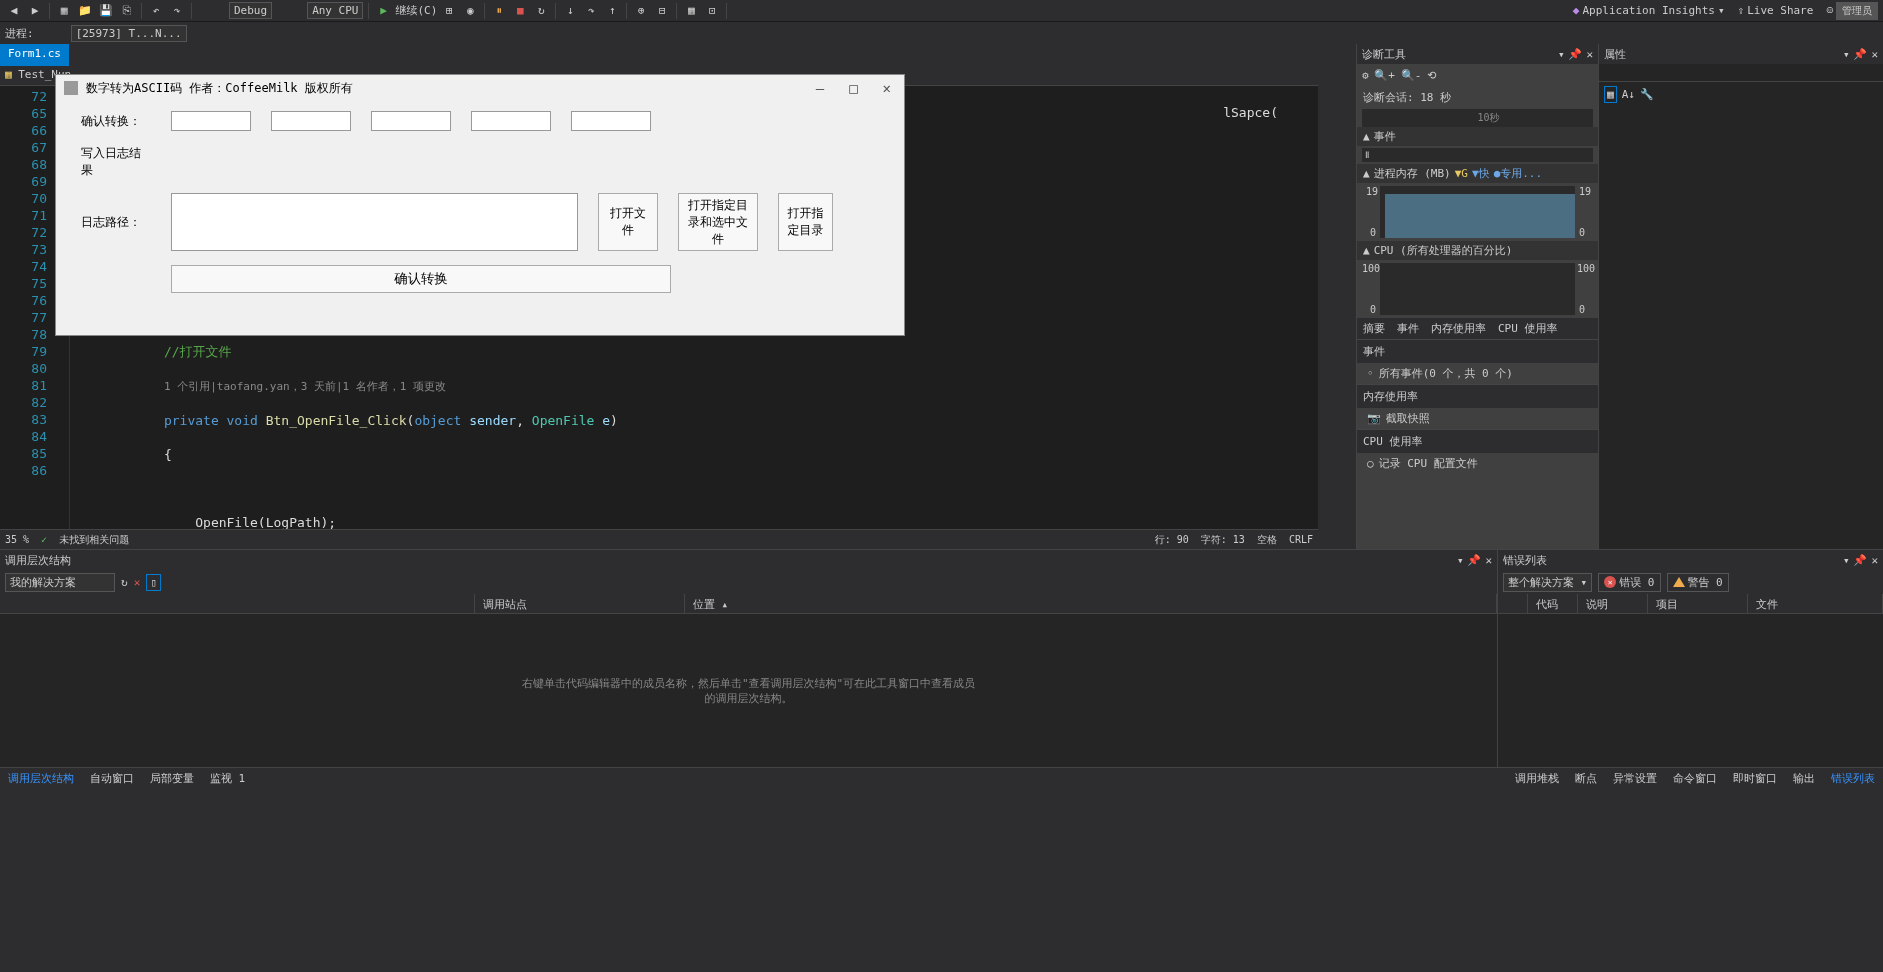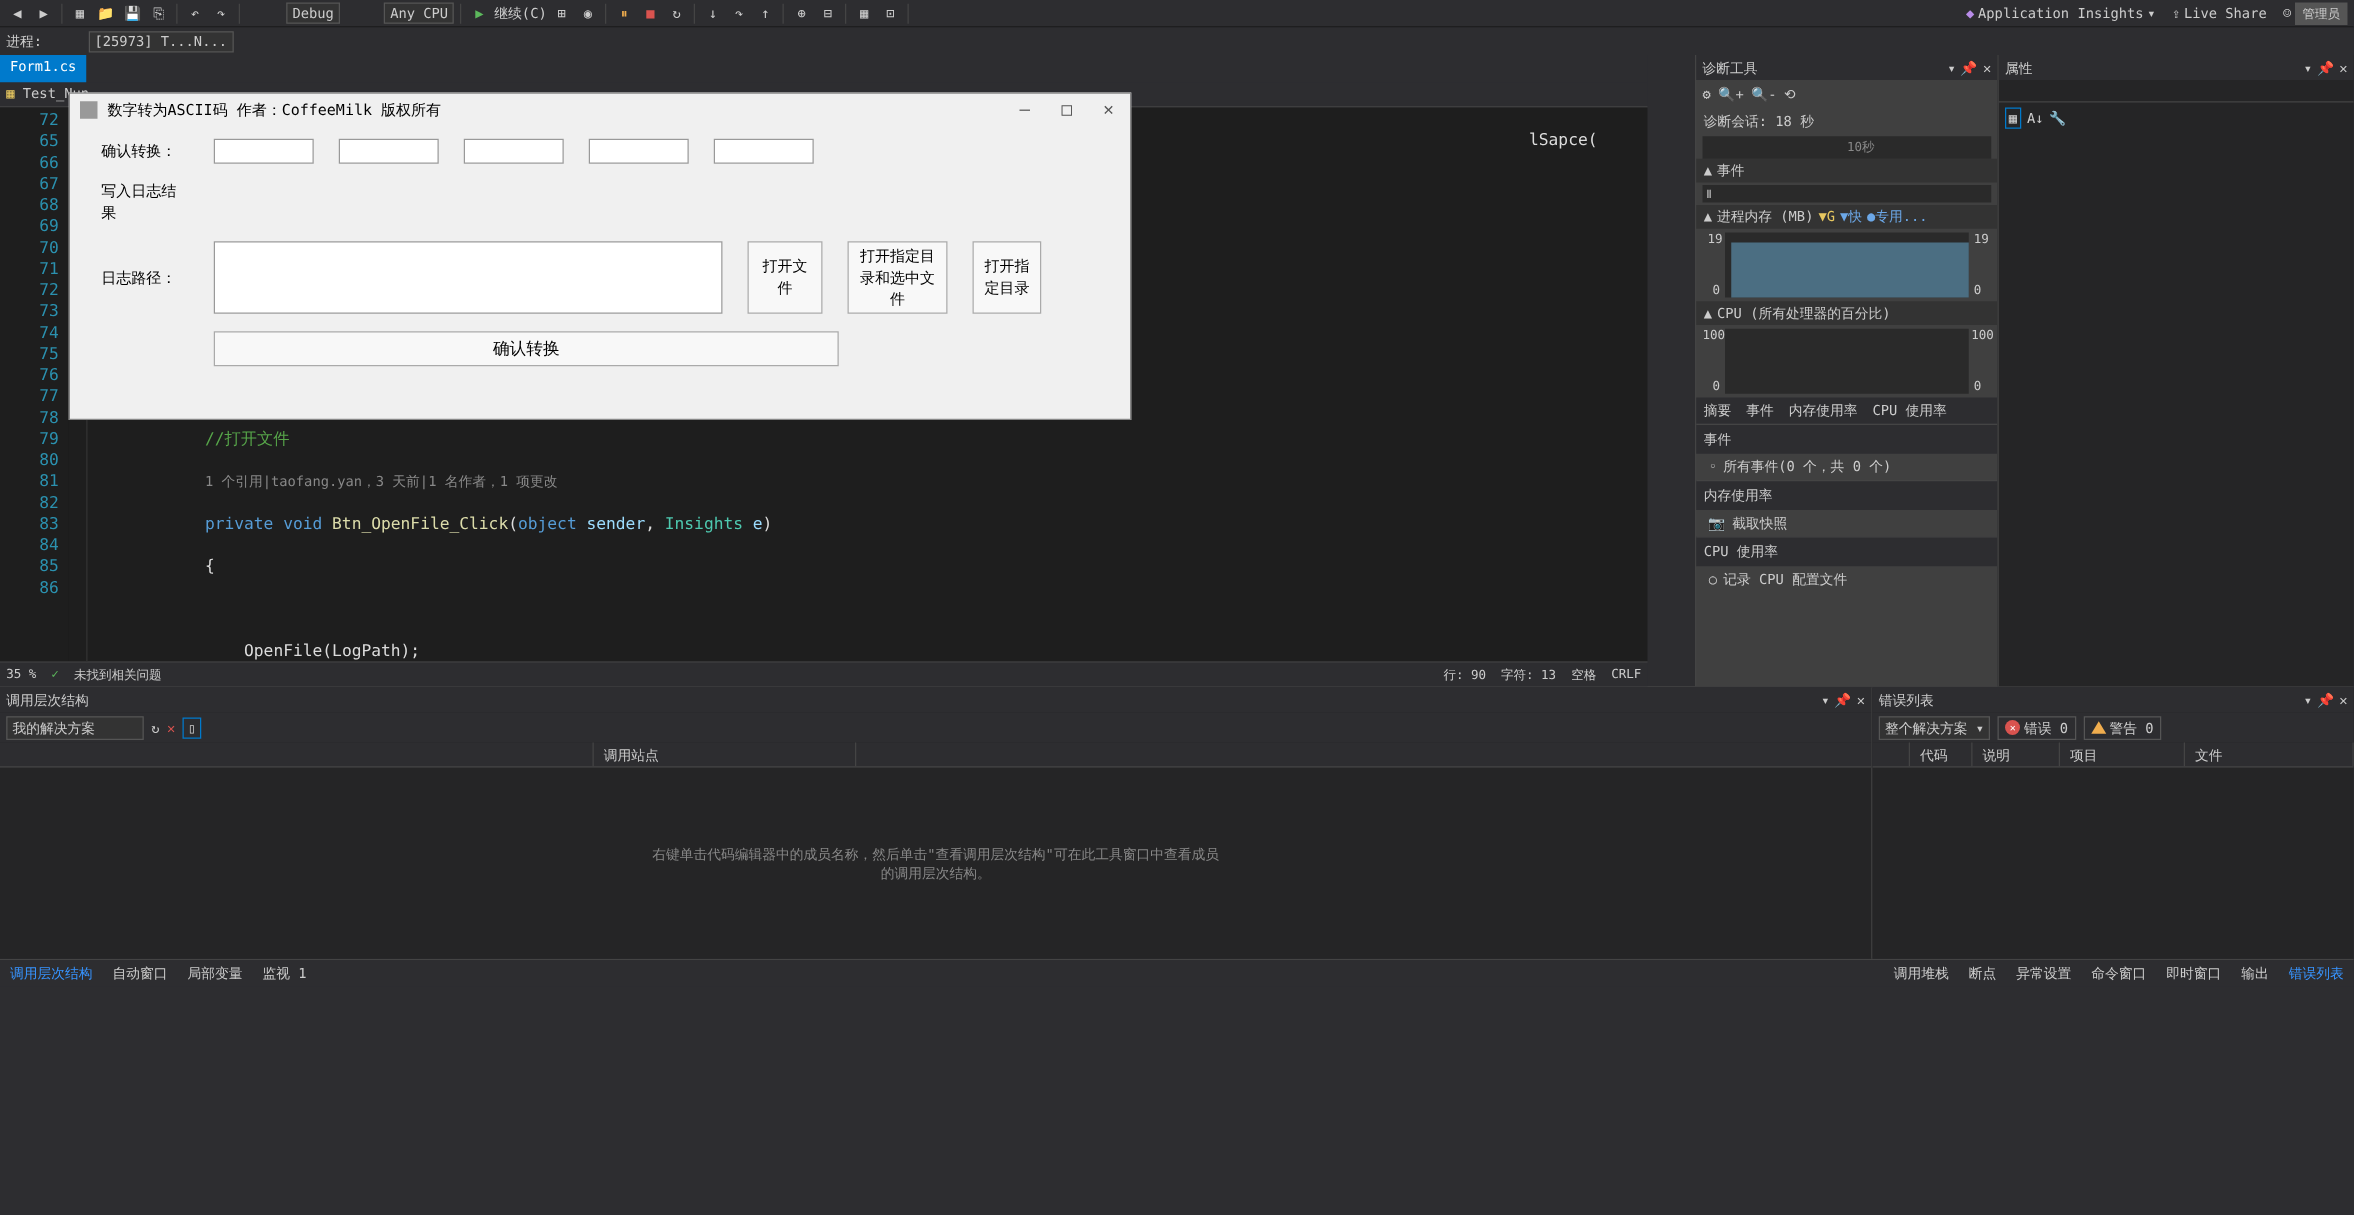--- a/index.html
+++ b/index.html
@@ -197,21 +197,21 @@
           <div>84</div>
         <div>85</div>
           <div>86</div>
       </div>
       <div class="margin-bar"></div>
       <div class="code-content">
 <div style="position:absolute;right:40px;top:18px;">lSapce(</div>
 <div style="height:204px"></div>
 <div>            <span class="comment">//打开文件</span></div>
 <div>            <span class="codelens">1 个引用|taofang.yan，3 天前|1 名作者，1 项更改</span></div>
-<div>            <span class="kw">private void </span><span class="method">Btn_OpenFile_Click</span><span>(</span><span class="kw">object</span> <span class="param">sender</span>, <span class="type">Insights</span> <span class="param">e</span>)</div>
+<div>            <span class="kw">private void </span><span class="method">Btn_OpenFile_Click</span><span>(</span><span class="kw">object</span> <span class="param">sender</span>, <span class="type">OpenFile</span> <span class="param">e</span>)</div>
 <div>            <span>{</span></div>
 <div> </div>
 <div>                <span>OpenFile(LogPath);</span></div>
 
 
 
 
 
 
 
@@ -356,20 +356,21 @@
     </div>
     <div class="cs-toolbar">
       <span class="cs-dropdown">我的解决方案</span>
       <span>↻</span>
       <span style="color:#d9534f">✕</span>
       <span style="border:1px solid #007acc;padding:1px 3px">▯</span>
     </div>
     <div class="cs-columns">
       <div class="cs-col" style="width:475px"></div>
       <div class="cs-col" style="width:210px">调用站点</div>
+      <div class="cs-col" style="flex:1"><span>位置</span> ▴</div>
     </div>
     <div class="cs-message">
       <div style="width:460px">右键单击代码编辑器中的成员名称，然后单击"查看调用层次结构"可在此工具窗口中查看成员的调用层次结构。</div>
     </div>
   </div>
 
   <div class="error-panel">
     <div class="panel-title">
       <span>错误列表</span>
       <span class="spacer"></span>

